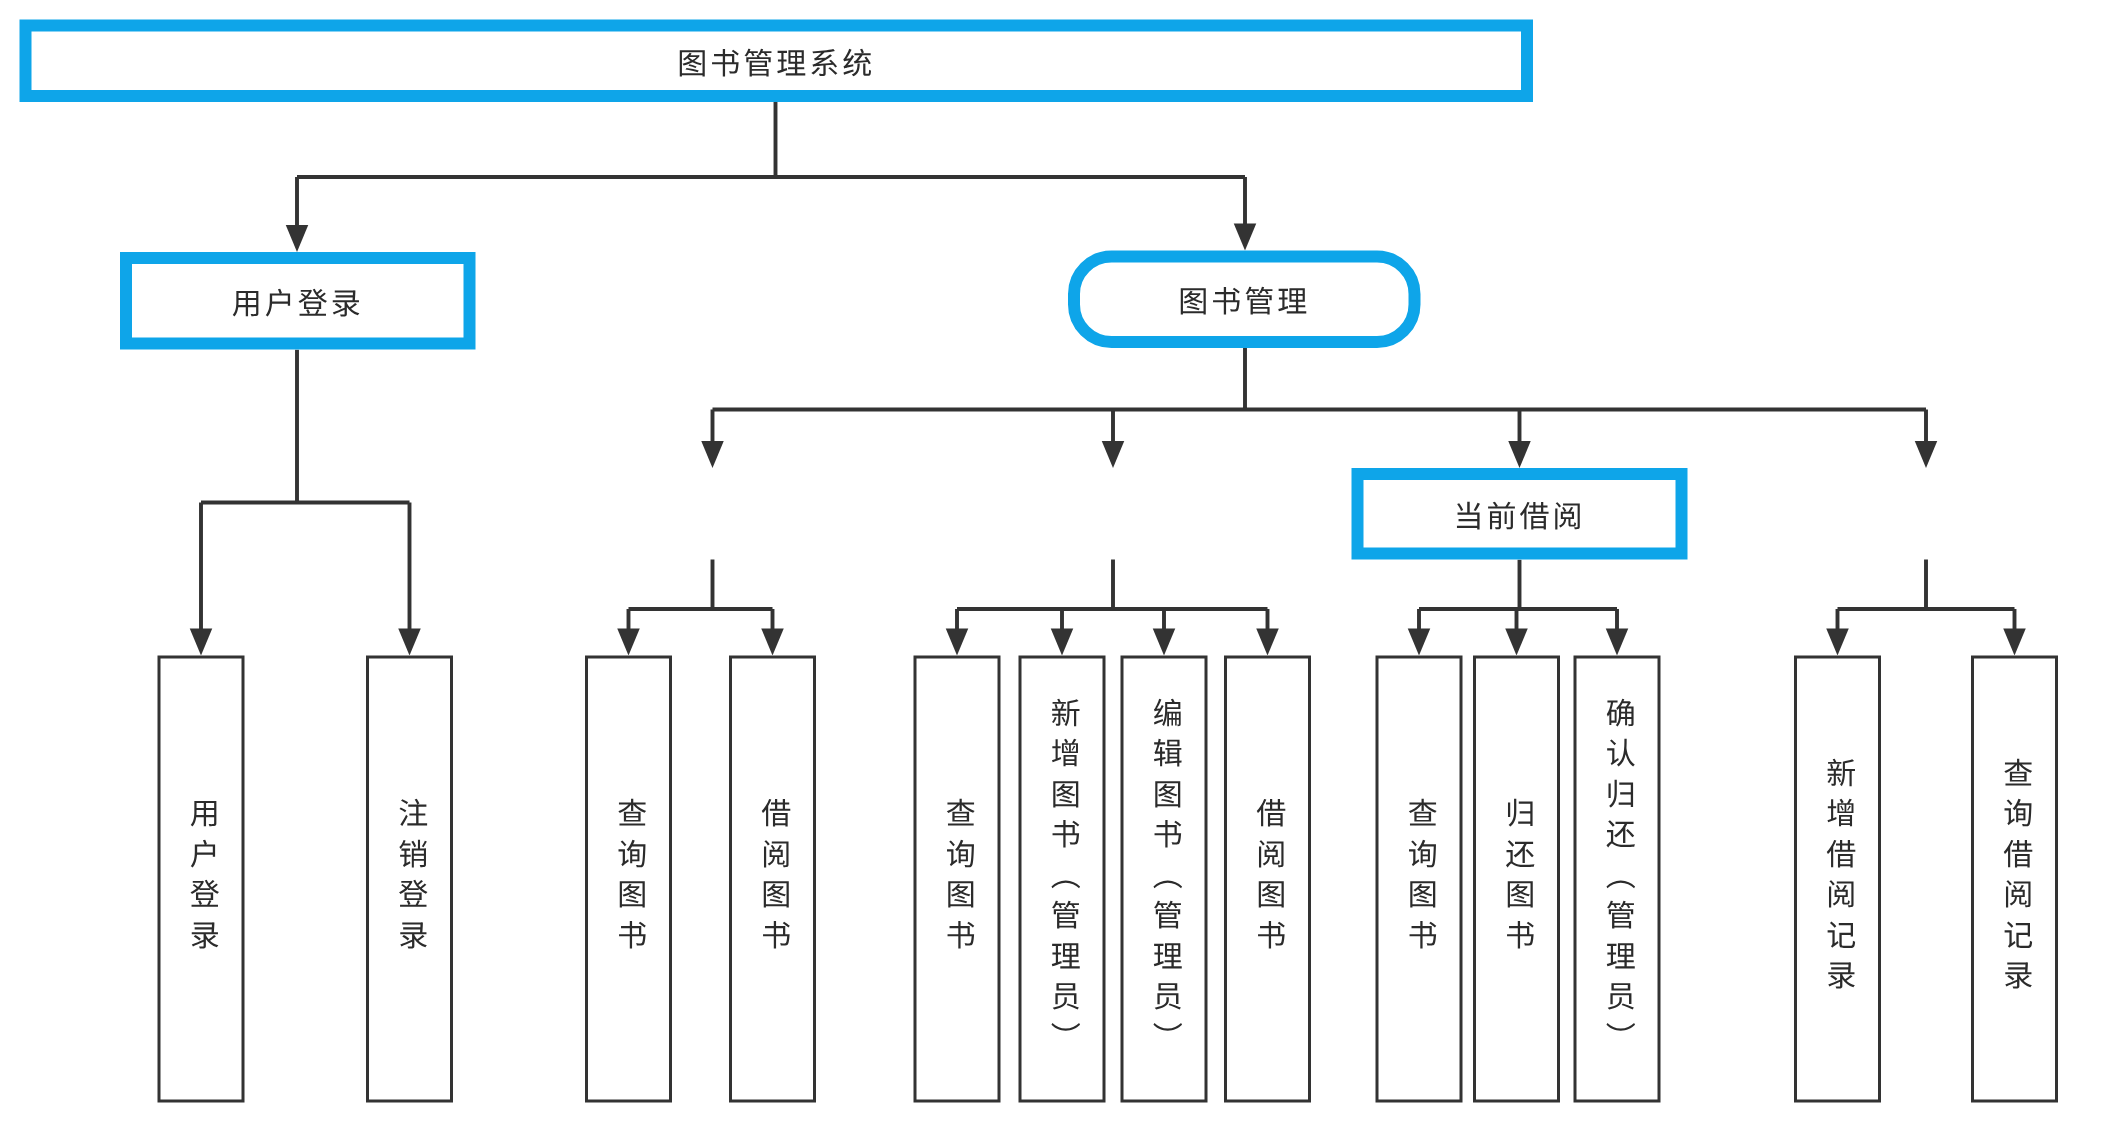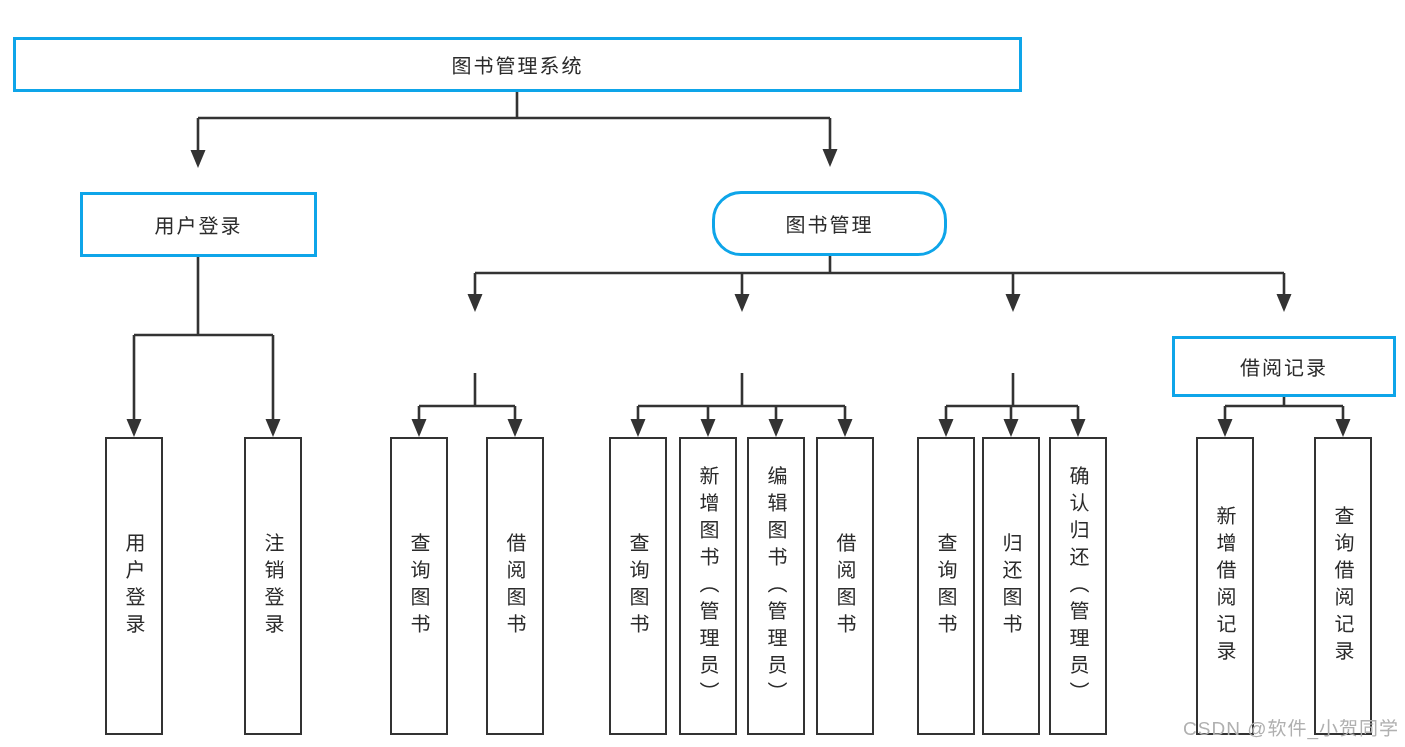--- a/index.html
+++ b/index.html
@@ -15,28 +15,27 @@
   .wires {
     position: absolute;
     left: 0; top: 0;
     width: 1405px; height: 747px;
     pointer-events: none;
   }
   .node {
     position: absolute;
     box-sizing: border-box;
     background: #ffffff;
-    border: 3px solid #0ea5e9;
+    border: 8px solid #0ea5e9;
     display: flex;
     align-items: center;
     justify-content: center;
     font-size: 20px;
     letter-spacing: 2px;
     color: #2b2b2b;
-    margin-top: 24px;
   }
   .vnode {
     position: absolute;
     box-sizing: border-box;
     background: #ffffff;
     border: 2.5px solid #333333;
     display: flex;
     align-items: center;
     justify-content: center;
     font-size: 20px;
@@ -104,21 +103,21 @@
       <polygon points="1217.5,419 1232.5,419 1225,437"></polygon>
       <polygon points="1335.5,419 1350.5,419 1343,437"></polygon>
     </g>
   </svg>
 
   <div class="node" style="left:13px; top:13px; width:1009px; height:55px;">图书管理系统</div>
 
   <div class="node" style="left:80px; top:168px; width:237px; height:65px;">用户登录</div>
   <div class="node" style="left:712px; top:167px; width:235px; height:65px;border-radius:29px;">图书管理</div>
 
-  <div class="node" style="left:1172px; top:312px; width:224px; height:61px;">借阅记录</div>
+  <div class="node" style="left:901px; top:312px; width:224px; height:61px;">当前借阅</div>
 
   <div class="vnode" style="left:105px; top:437px; width:58px; height:298px;">
     <span>用户登录</span>
   </div>
   <div class="vnode" style="left:244px; top:437px; width:58px; height:298px;">
     <span>注销登录</span>
   </div>
 
   <div class="vnode" style="left:390px; top:437px; width:58px; height:298px;">
     <span>查询图书</span>
@@ -150,15 +149,14 @@
     <span>确认归还（管理员）</span>
   </div>
 
   <div class="vnode" style="left:1196px; top:437px; width:58px; height:298px;">
     <span>新增借阅记录</span>
   </div>
   <div class="vnode" style="left:1314px; top:437px; width:58px; height:298px;">
     <span>查询借阅记录</span>
   </div>
 
-  <div class="watermark">CSDN @软件_小贺同学</div>
 
 </div>
 
 </body></html>

